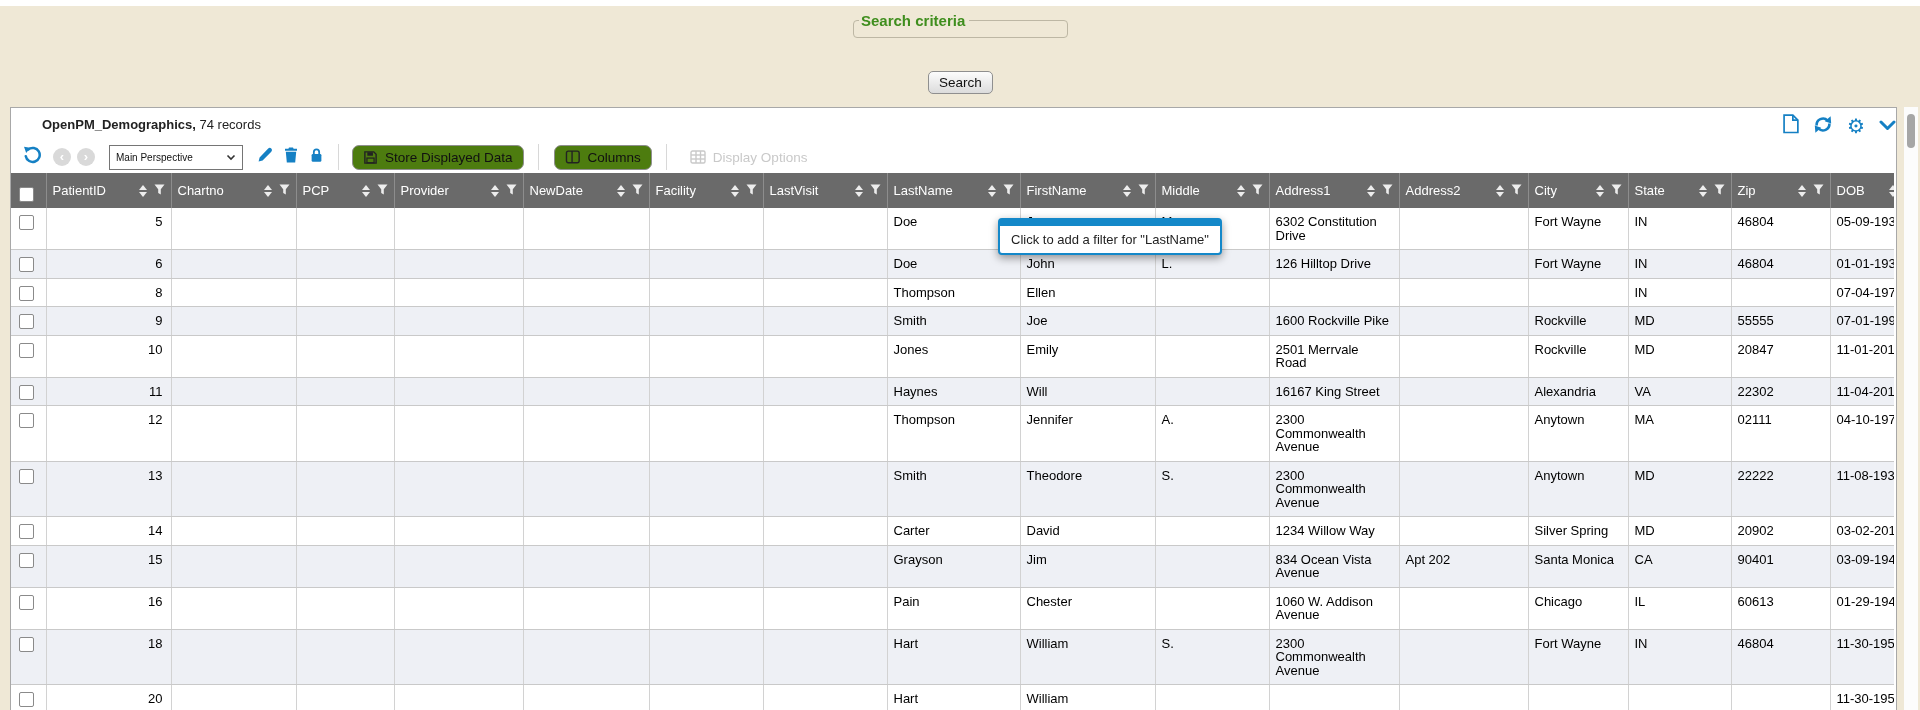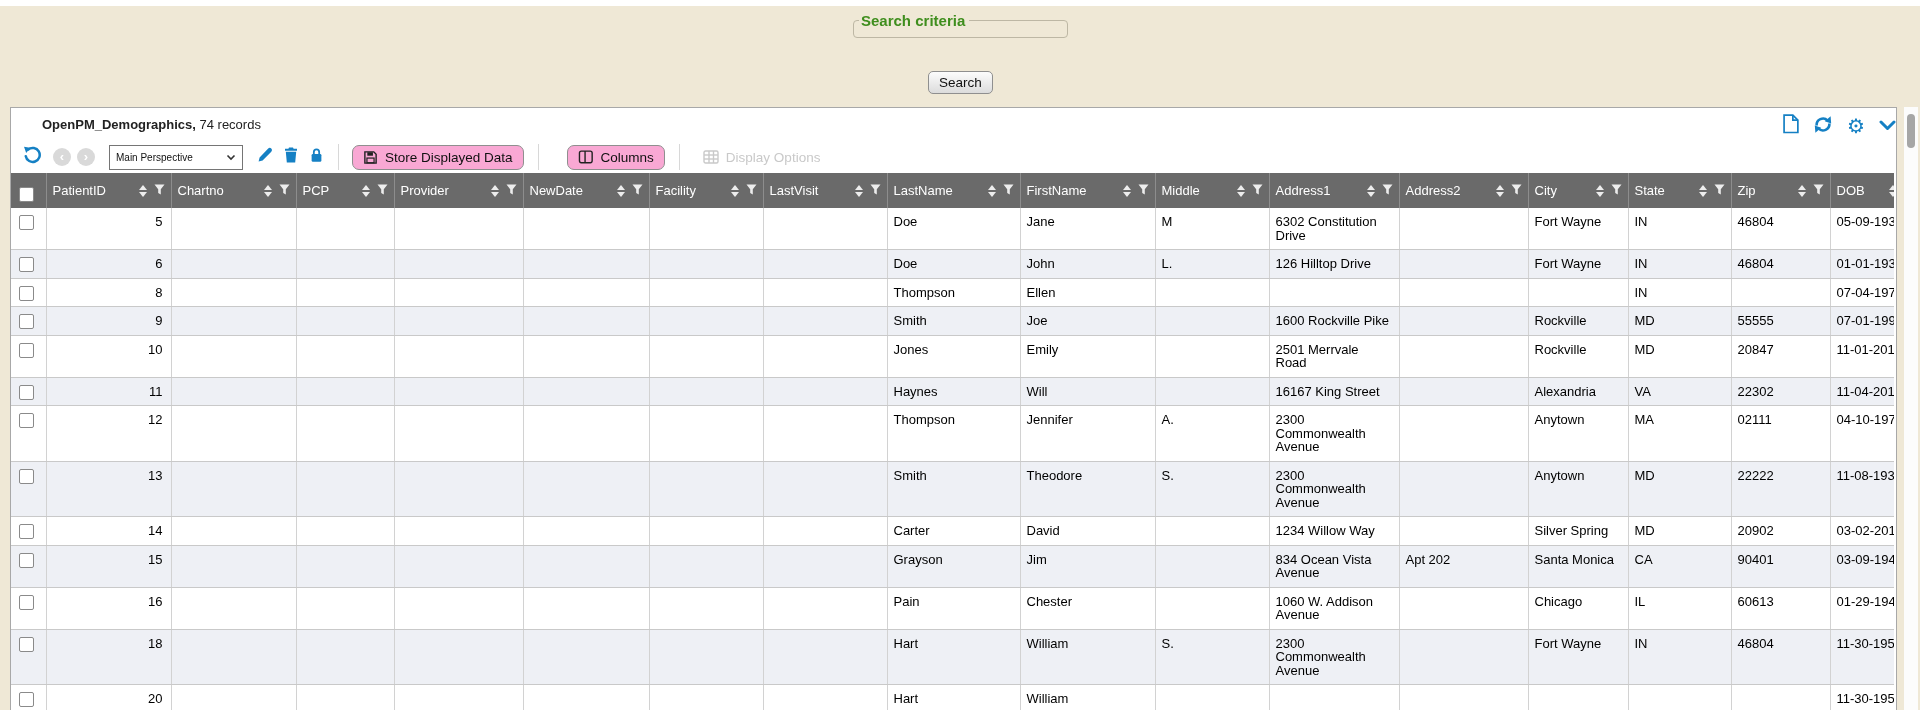--- a/index.html
+++ b/index.html
@@ -30,21 +30,21 @@
   .gear-glyph{font-size:20px;line-height:20px;color:#1580c4;}
 
   
   .toolbar{position:absolute;left:0;top:33px;width:100%;height:32px;display:flex;align-items:center;}
   .tb-sep{width:1px;height:26px;background:#d8d8d8;margin-left:14px;}
   .nav-circle{width:18px;height:18px;border-radius:50%;background:#d9d9d9;color:#fff;
     font-weight:bold;font-size:13px;line-height:17px;text-align:center;}
   .select-box{margin-left:14px;width:120px;height:23px;border:1px solid #757575;background:#fff;
     display:flex;align-items:center;padding:0 6px;justify-content:space-between;font-size:10px;color:#111;}
   .tb-btn{display:flex;align-items:center;gap:7px;height:25px;border:1px solid #8f8f8f;
-    border-radius:7px;background:#f9a8d4;font-size:13.5px;color:#111;padding:0 10px;
+    border-radius:7px;background:#4d7c0f;font-size:13.5px;color:#111;padding:0 10px;
     font-family:"Liberation Sans",sans-serif;}
   .tb-btn-disabled{display:flex;align-items:center;gap:7px;height:25px;border:none;
     background:transparent;font-size:13.5px;color:#c9c9c9;padding:0 10px;
     font-family:"Liberation Sans",sans-serif;}
 
   
   .table-wrap{position:absolute;left:0;top:65px;width:1883px;overflow:hidden;}
   table.grid{border-collapse:collapse;table-layout:fixed;width:1899px;}
   .grid thead th{background:#6a6a6a;height:28px;padding:0 6px;border-right:1px solid #8d8d8d;
     font-weight:normal;font-size:13px;color:#fff;text-align:left;}
@@ -150,21 +150,21 @@
     <div class="tb-sep"></div>
     <button class="tb-btn" style="margin-left:13px">
       <svg width="15" height="15" viewBox="0 0 16 16">
           <path d="M2 2 H11.5 L14 4.5 V14 H2 Z" fill="none" stroke="#222" stroke-width="1.5"></path>
           <rect x="4.6" y="2.4" width="6" height="3.7" fill="#222"></rect>
           <rect x="4.2" y="8.6" width="7.6" height="5" fill="none" stroke="#222" stroke-width="1.3"></rect>
         </svg>
       <span>Store Displayed Data</span>
     </button>
     <div class="tb-sep"></div>
-    <button class="tb-btn" style="margin-left:28px">
+    <button class="tb-btn" style="margin-left:15px">
       <svg width="16" height="14" viewBox="0 0 16 15">
           <rect x="1" y="1.2" width="13.6" height="12.4" rx="2" fill="none" stroke="#222" stroke-width="1.5"></rect>
           <line x1="7" y1="1.2" x2="7" y2="13.6" stroke="#222" stroke-width="1.5"></line>
         </svg>
       <span>Columns</span>
     </button>
     <div class="tb-sep"></div>
     <div class="tb-btn-disabled" style="margin-left:13px">
       <svg width="16" height="14" viewBox="0 0 16 14">
           <rect x="1" y="1" width="14" height="12" rx="1.5" fill="none" stroke="#c9c9c9" stroke-width="1.4"></rect>
@@ -700,17 +700,18 @@
             <td class=""></td>
             <td class=""></td>
             <td class=""></td>
             <td class=""></td>
             <td class="dob">11-30-1954</td>
           </tr>
         </tbody>
       </table>
   </div>
 
+  <div class="tooltip">Click to add a filter for "LastName"</div>
 </div>
 
 <div class="scrollbar">
   <div class="scroll-thumb"></div>
 </div>
 
 </body></html>

